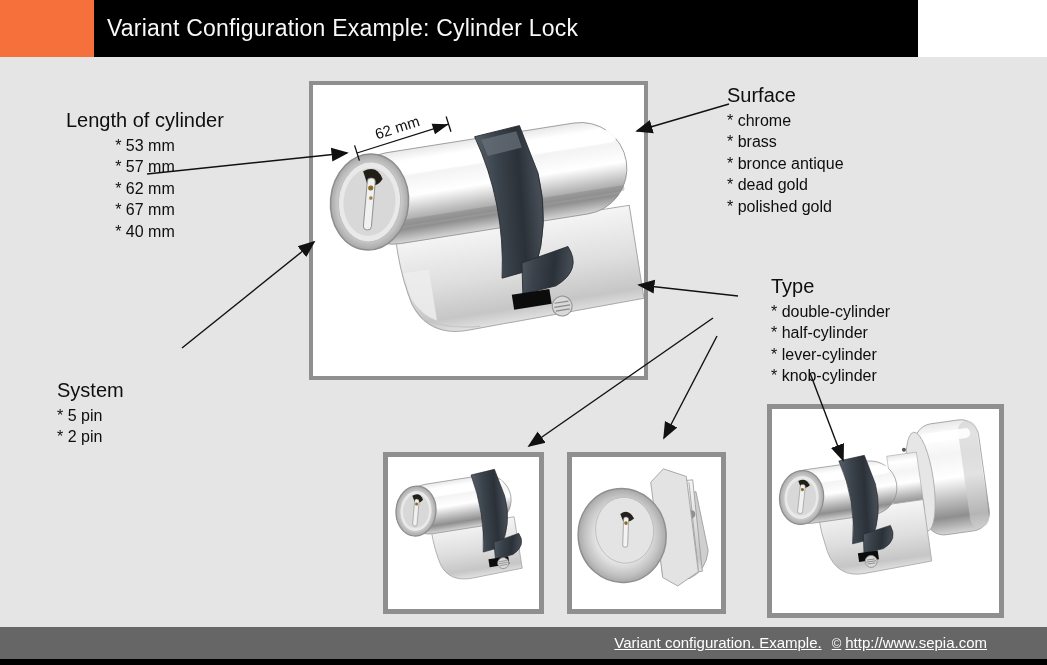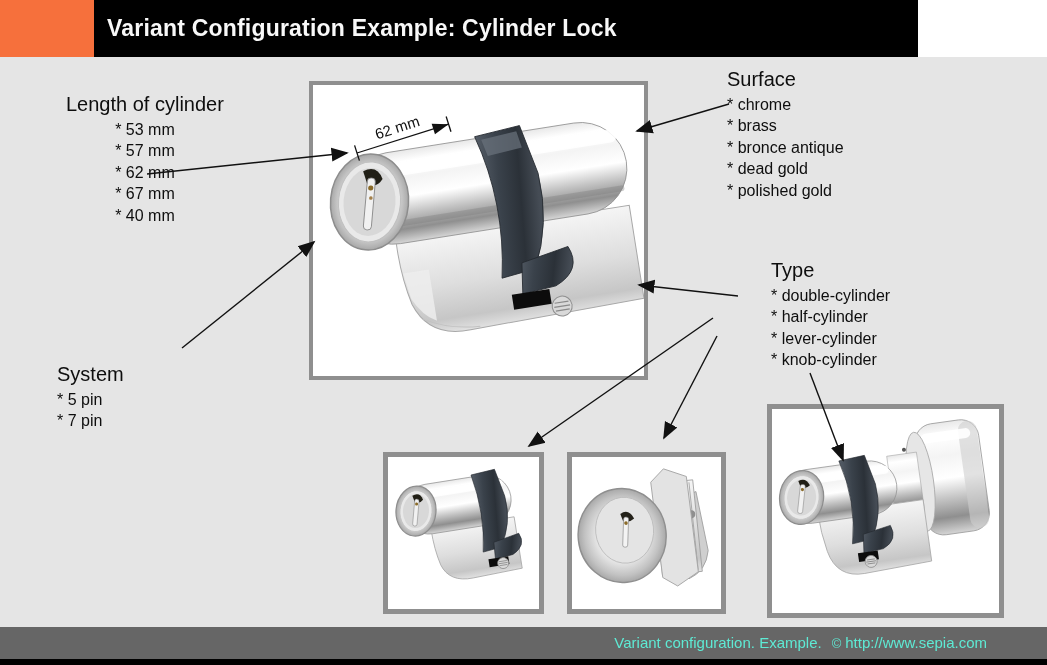--- a/index.html
+++ b/index.html
@@ -3,31 +3,31 @@
 <meta charset="utf-8">
 <style>
   html,body{margin:0;padding:0;}
   body{font-family:"Liberation Sans", sans-serif; background:#bbb;}
   .page{position:relative;width:1047px;height:665px;background:#e5e5e5;overflow:hidden;}
 
   
   .header{position:absolute;left:0;top:0;width:1047px;height:57px;background:#ffffff;}
   .accent{position:absolute;left:0;top:0;width:94px;height:57px;background:#f6703c;}
   .titlebar{position:absolute;left:94px;top:0;width:824px;height:57px;background:#000;}
-  .titlebar h1{margin:0;padding-left:13px;font-size:23px;font-weight:700;color:#f8f8f8;line-height:57px;letter-spacing:0.2px;}
+  .titlebar h1{margin:0;padding-left:13px;font-size:23px;font-weight:400;color:#f8f8f8;line-height:57px;letter-spacing:0.2px;}
 
   
   .footer{position:absolute;left:0;top:627px;width:1047px;height:32px;background:#666666;}
-  .footer-inner{height:32px;line-height:32px;text-align:right;padding-right:60px;color:#5eead4;font-size:15px;}
+  .footer-inner{height:32px;line-height:32px;text-align:right;padding-right:60px;color:#ffffff;font-size:15px;text-decoration:underline;}
   .footer-inner .cop{font-size:13px;margin:0 4px 0 10px;}
   .footer-black{position:absolute;left:0;top:659px;width:1047px;height:6px;background:#000;}
 
   
   .tblock{position:absolute;color:#0e0e0e;}
-  .tblock h2{margin:0 0 3px 0;font-size:20px;font-weight:400;line-height:24px;}
+  .tblock h2{margin:16px 0 3px 0;font-size:20px;font-weight:400;line-height:24px;}
   .tblock ul{margin:0;padding:0;list-style:none;}
   .tblock li{font-size:16px;line-height:21.4px;white-space:nowrap;}
   .blk-length{left:66px;top:92px;text-align:center;}
   .blk-system{left:57px;top:362px;}
   .blk-surface{left:727px;top:67px;}
   .blk-type{left:771px;top:258px;}
 
   
   .photo{position:absolute;background:#ffffff;box-sizing:border-box;}
   .photo svg{display:block;width:100%;height:100%;}
@@ -60,21 +60,21 @@
       <li>* 62 mm</li>
       <li>* 67 mm</li>
       <li>* 40 mm</li>
     </ul>
   </div>
 
   <div class="tblock blk-system">
     <h2>System</h2>
     <ul>
       <li>* 5 pin</li>
-      <li>* 7 pin</li>
+      <li>* 2 pin</li>
     </ul>
   </div>
 
   <div class="tblock blk-surface">
     <h2>Surface</h2>
     <ul>
       <li>* chrome</li>
       <li>* brass</li>
       <li>* bronce antique</li>
       <li>* dead gold</li>

